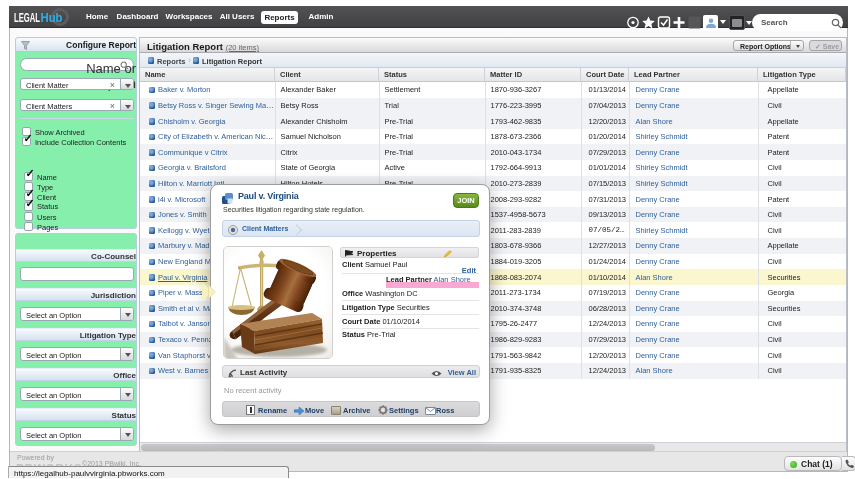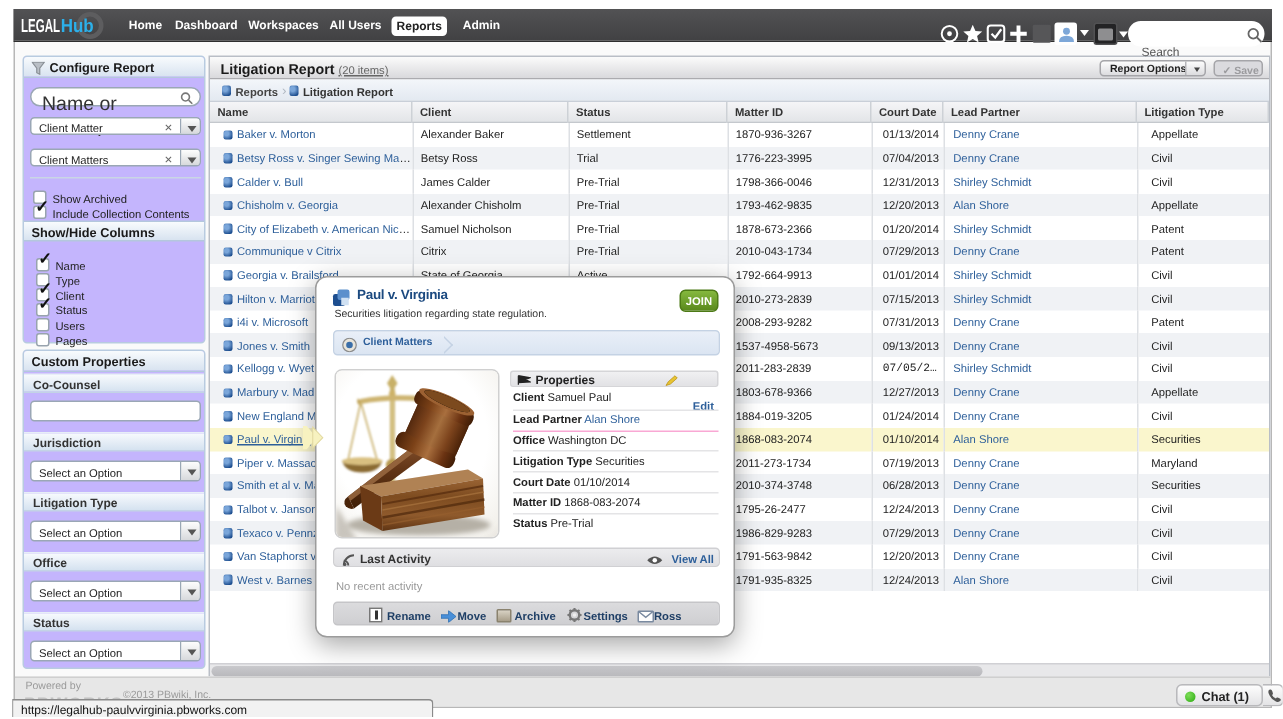--- a/index.html
+++ b/index.html
@@ -5,21 +5,21 @@
 * { margin:0; padding:0; box-sizing:border-box; }
 html,body { width:855px; height:479px; background:#fff; font-family:"Liberation Sans",sans-serif; overflow:hidden; }
 #page { position:relative; width:855px; height:479px; background:#fff; }
 #app { position:absolute; left:9px; top:6px; width:839px; height:466px; background:#fafafa; border:1px solid #b7b7b7; border-top:none; }
 .abs { position:absolute; }
 
 #nav { position:absolute; left:9px; top:6px; width:839px; height:22px; background:linear-gradient(#525254,#414143); border-bottom:1px solid #2e2e2e; z-index:5; }
 .navitem { position:absolute; top:0; height:22px; line-height:22px; color:#fff; font-weight:bold; font-size:8px; transform:translateX(-50%); }
 .navpill { position:absolute; left:252px; top:4.5px; width:37px; height:13px; background:#fff; border-radius:3px; color:#222; font-weight:bold; font-size:8px; text-align:center; line-height:14px; }
 
-.panel { position:absolute; background:#c4b5fd; border:1px solid #b8cbe0; border-radius:3px; }
+.panel { position:absolute; background:#86efac; border:1px solid #b8cbe0; border-radius:3px;text-align:right; }
 .phead { position:relative; background:linear-gradient(#f8fbfd,#d8e3f0); border-bottom:1px solid #b4c7dd; color:#1a1a1a; font-weight:bold; font-size:8.5px; }
 .ctrl { background:#fff; border:1px solid #9aa7b5; border-radius:3px; position:absolute; }
 .selbtn { position:absolute; right:0; top:0; bottom:0; width:13px; background:linear-gradient(#fdfdfd,#d7d9dc); border-left:1px solid #9aa7b5; border-radius:0 2px 2px 0; }
 .selbtn:after { content:""; position:absolute; left:3.5px; top:5px; border:3px solid transparent; border-top:4px solid #555; }
 .cb { position:absolute; width:9px; height:9px; background:#fff; border:1px solid #98a3ae; border-radius:2px; }
 .cblabel { position:absolute; font-size:7.5px; color:#222; white-space:nowrap; }
 .check { position:absolute; font-size:11px; color:#111; font-weight:bold; line-height:9px; }
 .srow { position:absolute; left:0; width:100%; }
 .slabel { background:linear-gradient(#f7fafd,#d5e2f0); border-top:1px solid #e7eef7; border-bottom:1px solid #c3d3e6; font-weight:bold; font-size:8px; color:#333; padding-left:6px; }
 
@@ -75,21 +75,21 @@
   <div class="abs" style="left:694px;top:9px;width:15px;height:15px;background:#fff;border-radius:2px;"></div>
   <svg class="abs" style="left:695.5px;top:10.5px;" width="12" height="12" viewBox="0 0 12 12">
         <circle cx="6" cy="3.8" r="2.3" fill="#7da7d8"></circle>
         <path d="M1 11 Q1 6.8 6 6.8 Q11 6.8 11 11 Z" fill="#7da7d8"></path>
       </svg>
   <div class="abs" style="left:711px;top:14px;border:3px solid transparent;border-top:4px solid #fff;"></div>
   <div class="abs" style="left:720px;top:9px;width:16px;height:15px;background:#232325;border-radius:2px;border:1px solid #515153;"></div>
   <div class="abs" style="left:723px;top:12.5px;width:10px;height:8px;background:#8e8e90;border-radius:1px;"></div>
   <div class="abs" style="left:737px;top:15px;border:3px solid transparent;border-top:4px solid #fff;"></div>
   <div class="abs" style="left:743px;top:7.5px;width:91px;height:17px;background:#fff;border-radius:9px;"></div>
-  <div class="abs" style="left:752px;top:24px;font-size:8px;color:#555;font-weight:normal;">Search</div>
+  <div class="abs" style="left:752px;top:12px;font-size:8px;color:#555;font-weight:bold;">Search</div>
   <svg class="abs" style="left:822px;top:11.5px;" width="11" height="11" viewBox="0 0 11 11">
         <circle cx="4.5" cy="4.5" r="3.2" fill="none" stroke="#666" stroke-width="1.2"></circle>
         <path d="M7 7 L10 10" stroke="#666" stroke-width="1.2"></path>
       </svg>
 </div>
 
 <div class="panel" style="left:15px;top:37px;width:122px;height:192px;">
   <div class="phead" style="height:14px;line-height:14px;padding-left:17px;border-radius:2px 2px 0 0;">Configure Report</div>
   <svg class="abs" style="left:5px;top:3px;" width="9" height="9" viewBox="0 0 9 9">
         <path d="M0.5 0.5 L8.5 0.5 L5.5 4.5 L5.5 8.5 L3.5 7.5 L3.5 4.5 Z" fill="#b9bfc6" stroke="#8a9097" stroke-width="0.8"></path>
@@ -109,40 +109,38 @@
     <div style="position:absolute;left:5px;top:1.5px;font-size:7.5px;color:#222;">Client Matters</div>
     <div style="position:absolute;right:18px;top:1px;font-size:9px;color:#666;">×</div>
     <div class="selbtn"></div>
   </div>
   <div class="abs" style="left:4px;top:80px;width:114px;border-top:1px solid #c9d6e5;"></div>
   <div class="cb" style="left:6px;top:89px;"></div>
       <div class="cblabel" style="left:19px;top:89.5px;">Show Archived</div>
   <div class="cb" style="left:6px;top:99px;"></div>
       <div class="check" style="left:7.5px;top:96px;">✓</div>
       <div class="cblabel" style="left:19px;top:99.5px;">Include Collection Contents</div>
-  <div class="phead" style="position:absolute;left:0;top:109px;width:120px;height:14px;line-height:14px;padding-left:5px;border-top:1px solid #b4c7dd;">Show/Hide Columns</div>
   <div class="cb" style="left:8px;top:134px;"></div>
       <div class="check" style="left:9.5px;top:131px;">✓</div>
       <div class="cblabel" style="left:21px;top:134.5px;">Name</div>
   <div class="cb" style="left:8px;top:144px;"></div>
       <div class="cblabel" style="left:21px;top:144.5px;">Type</div>
   <div class="cb" style="left:8px;top:154px;"></div>
       <div class="check" style="left:9.5px;top:151px;">✓</div>
       <div class="cblabel" style="left:21px;top:154.5px;">Client</div>
   <div class="cb" style="left:8px;top:163.5px;"></div>
       <div class="check" style="left:9.5px;top:160.5px;">✓</div>
       <div class="cblabel" style="left:21px;top:164px;">Status</div>
   <div class="cb" style="left:8px;top:174px;"></div>
       <div class="cblabel" style="left:21px;top:174.5px;">Users</div>
   <div class="cb" style="left:8px;top:184px;"></div>
       <div class="cblabel" style="left:21px;top:184.5px;">Pages</div>
 </div>
 
 <div class="panel" style="left:15px;top:233px;width:122px;height:213px;">
-  <div class="phead" style="height:14px;line-height:14px;padding-left:5px;border-radius:2px 2px 0 0;">Custom Properties</div>
   <div class="srow slabel" style="top:15px;height:13px;line-height:13px;">Co-Counsel</div>
   <div class="ctrl" style="left:4px;top:33px;width:114px;height:14px;"></div>
   <div class="srow slabel" style="top:54px;height:13px;line-height:13px;">Jurisdiction</div>
   <div class="ctrl" style="left:4px;top:73px;width:114px;height:14px;">
         <div style="position:absolute;left:5px;top:2.5px;font-size:7.5px;color:#222;">Select an Option</div>
         <div class="selbtn"></div>
       </div>
   <div class="srow slabel" style="top:94px;height:13px;line-height:13px;">Litigation Type</div>
   <div class="ctrl" style="left:4px;top:113px;width:114px;height:14px;">
         <div style="position:absolute;left:5px;top:2.5px;font-size:7.5px;color:#222;">Select an Option</div>
@@ -210,29 +208,20 @@
           </tr>
           <tr class="even">
             <td><span class="wsic" style="margin-left:4px;"></span><a href="#">Betsy Ross v. Singer Sewing Machi...</a></td>
             <td>Betsy Ross</td>
             <td>Trial</td>
             <td>1776-223-3995</td>
             <td style="padding-left:7px;">07/04/2013</td>
             <td style="padding-left:6px;"><a href="#">Denny Crane</a></td>
             <td style="padding-left:9px;">Civil</td>
           </tr>
-          <tr class="odd">
-            <td><span class="wsic" style="margin-left:4px;"></span><a href="#">Calder v. Bull</a></td>
-            <td>James Calder</td>
-            <td>Pre-Trial</td>
-            <td>1798-366-0046</td>
-            <td style="padding-left:7px;">12/31/2013</td>
-            <td style="padding-left:6px;"><a href="#">Shirley Schmidt</a></td>
-            <td style="padding-left:9px;">Civil</td>
-          </tr>
           <tr class="even">
             <td><span class="wsic" style="margin-left:4px;"></span><a href="#">Chisholm v. Georgia</a></td>
             <td>Alexander Chisholm</td>
             <td>Pre-Trial</td>
             <td>1793-462-9835</td>
             <td style="padding-left:7px;">12/20/2013</td>
             <td style="padding-left:6px;"><a href="#">Alan Shore</a></td>
             <td style="padding-left:9px;">Appellate</td>
           </tr>
           <tr class="odd">
@@ -325,21 +314,21 @@
             <td style="padding-left:6px;"><a href="#">Alan Shore</a></td>
             <td style="padding-left:9px;">Securities</td>
           </tr>
           <tr class="odd">
             <td><span class="wsic" style="margin-left:4px;"></span><a href="#">Piper v. Massachusetts</a></td>
             <td>Piper Aircraft</td>
             <td>Pre-Trial</td>
             <td>2011-273-1734</td>
             <td style="padding-left:7px;">07/19/2013</td>
             <td style="padding-left:6px;"><a href="#">Denny Crane</a></td>
-            <td style="padding-left:9px;">Maryland</td>
+            <td style="padding-left:9px;">Georgia</td>
           </tr>
           <tr class="even">
             <td><span class="wsic" style="margin-left:4px;"></span><a href="#">Smith et al v. MacDonald</a></td>
             <td>Smith</td>
             <td>Pre-Trial</td>
             <td>2010-374-3748</td>
             <td style="padding-left:7px;">06/28/2013</td>
             <td style="padding-left:6px;"><a href="#">Denny Crane</a></td>
             <td style="padding-left:9px;">Securities</td>
           </tr>
@@ -507,25 +496,24 @@
           <path d="M0.5 0.5 L0.5 6.5 M0.5 0.5 L8 1.8 L5 3 L8 4.5 L0.5 5" fill="#222" stroke="#222" stroke-width="1"></path>
         </svg>
     <span style="position:absolute;left:16px;top:1px;font-size:8px;font-weight:bold;color:#222;">Properties</span>
     <svg style="position:absolute;right:26px;top:2px;" width="9" height="8" viewBox="0 0 9 8">
           <path d="M1 7 L2.5 4.5 L7 0.5 L8.5 2 L4 6 Z" fill="#e8c432" stroke="#b89010" stroke-width="0.5"></path>
         </svg>
     <span style="position:absolute;right:2px;top:18px;font-size:7.5px;font-weight:bold;color:#2d5f9a;">Edit</span>
   </div>
   <div class="abs" style="left:131px;top:75px;width:137px;font-size:7.5px;color:#222;">
     <div style="height:13.8px;border-bottom:1px solid #e4e4e6;"><b>Client</b> Samuel Paul</div>
-    <div style="height:13.8px;border-bottom:1px solid #f9a8d4;padding-top:1.5px;"><b>Lead Partner</b> <span class="blue">Alan Shore</span></div>
+    <div style="height:13.8px;border-bottom:6px solid #f9a8d4;padding-top:1.5px;margin-left:44px;"><b>Lead Partner</b> <span class="blue">Alan Shore</span></div>
     <div style="height:13.8px;border-bottom:1px solid #e4e4e6;padding-top:1.5px;"><b>Office</b> Washington DC</div>
     <div style="height:13.8px;border-bottom:1px solid #e4e4e6;padding-top:1.5px;"><b>Litigation Type</b> Securities</div>
     <div style="height:13.8px;border-bottom:1px solid #e4e4e6;padding-top:1.5px;"><b>Court Date</b> 01/10/2014</div>
-    <div style="height:13.8px;border-bottom:1px solid #e4e4e6;padding-top:1.5px;"><b>Matter ID</b> 1868-083-2074</div>
     <div style="height:13.8px;padding-top:1.5px;"><b>Status</b> Pre-Trial</div>
   </div>
 
   <div class="abs pbar" style="left:11px;top:180px;width:258px;height:13px;">
     <svg style="position:absolute;left:5px;top:2.5px;" width="9" height="9" viewBox="0 0 9 9">
           <path d="M1.2 8 A6.8 6.8 0 0 1 8 1.2" fill="none" stroke="#555" stroke-width="1.3"></path>
           <path d="M1.2 4.8 A3.2 3.2 0 0 1 4.2 8" fill="none" stroke="#555" stroke-width="1.3"></path>
           <circle cx="1.9" cy="7.3" r="1.1" fill="#555"></circle>
         </svg>
     <span style="position:absolute;left:17px;top:1.5px;font-size:8px;font-weight:bold;color:#333;">Last Activity</span>

